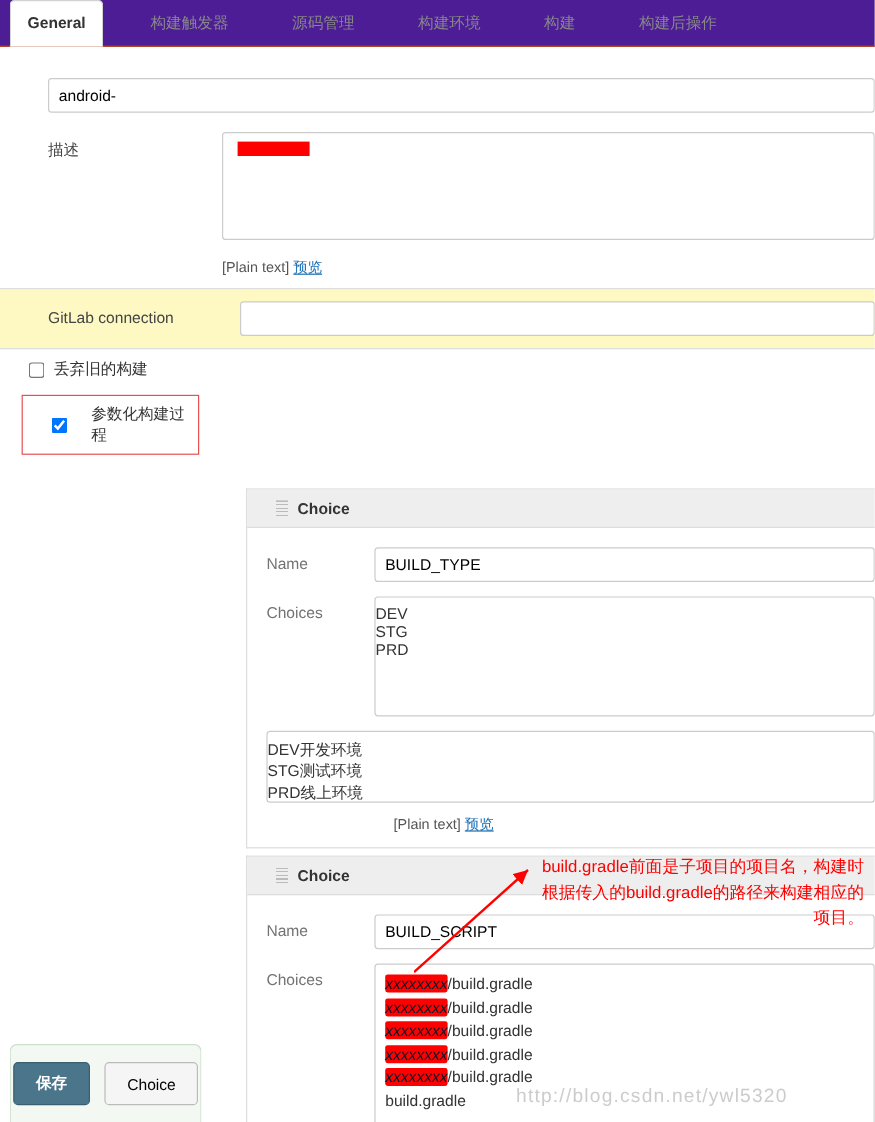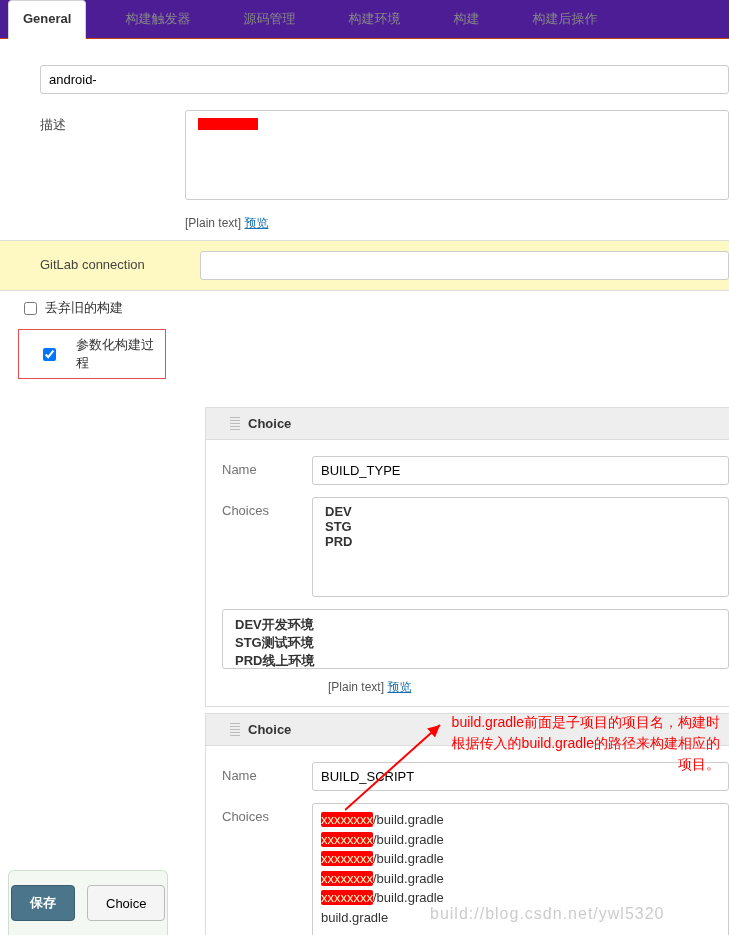--- a/index.html
+++ b/index.html
@@ -19,28 +19,28 @@
 .section-gray .form-field { flex: 1; }
 .checkbox-row { display: flex; align-items: center; padding: 8px 0 8px 24px; gap: 8px; }
 .highlight-box { border: 1px solid #e85050; padding: 6px 10px 6px 24px; margin: 4px 18px 10px 18px; display: flex; align-items: center; gap: 20px; width: 148px; }
 .param-block { margin-left: 205px; border: 1px solid #ddd; border-right: none; margin-bottom: 6px; }
 .param-header { background: #eee; padding: 8px 24px; font-weight: bold; border-bottom: 1px solid #ddd; display: flex; align-items: flex-end; gap: 8px; }
 .drag-handle { width: 10px; height: 14px; background: repeating-linear-gradient(#bbb, #bbb 1px, transparent 1px, transparent 3px); }
 .param-body { padding: 10px 0; }
 .param-row { display: flex; padding: 6px 0 6px 16px; }
 .param-label { width: 90px; color: #737373; padding-top: 6px; }
 .param-field { flex: 1; padding-right: 0; }
-.choices-area { width: 100%; height: 100px; padding: 6px 12px; border: 1px solid #ccc; border-radius: 3px; font-size: 13px; font-family: inherit; white-space: pre; overflow: hidden; font-weight: bold; }
+.choices-area { width: 100%; height: 100px; padding: 6px 0; border: 1px solid #ccc; border-radius: 3px; font-size: 13px; font-family: inherit; white-space: pre; overflow: hidden; }
 .choices-area2 { width: 100%; height: 140px; padding: 6px 8px; border: 1px solid #ccc; border-radius: 3px; font-size: 13px; font-family: inherit; white-space: pre; overflow: hidden; line-height: 1.5; }
 .plain-text-row2 { padding-left: 106px; font-size: 12px; color: #555; margin-top: 4px; margin-left: 16px; }
 .plain-text-row2 a { color: #1a6fb5; text-decoration: underline; }
 .bottom-bar { position: fixed; bottom: 0; left: 8px; background: #f3f8f3; border: 1px solid #cde0cd; border-bottom: none; border-radius: 6px 6px 0 0; padding: 14px 2px; display: flex; gap: 12px; }
 .btn { padding: 8px 18px; border: 1px solid #bbb; border-radius: 4px; cursor: pointer; font-size: 13px; background: #f5f5f5; }
 .btn.primary { background: #4b758b; color: #fff; border-color: #3a5f73; font-weight: bold; }
-.redact { background: #f00; color: #fef9c3; border-radius: 2px; }
+.redact { background: #f00; color: #0f172a; border-radius: 2px; font-style: italic; }
 .annotation { position: absolute; color: #f00; font-size: 14px; line-height: 1.5; width: 280px; }
 .arrow { position: absolute; }
 .redact-desc { position: absolute; left: 198px; top: 118px; width: 60px; height: 12px; background: #f00; }
 .redact-strike { position: absolute; left: 250px; top: 81px; width: 72px; height: 3px; background: #f00; }
 .watermark { position: absolute; color: #ccc; font-size: 16px; letter-spacing: 1px; }
 </style>
 </head>
 <body>
 
 <div class="tabs">
@@ -147,18 +147,18 @@
 <svg class="arrow" style="left:345px; top:720px;" width="110" height="100">
   <defs>
       <marker id="ah" markerWidth="8" markerHeight="8" refX="6" refY="3" orient="auto">
         <path d="M0,0 L6,3 L0,6 Z" fill="#f00"></path>
       </marker>
     </defs>
   <line x1="0" y1="90" x2="95" y2="5" stroke="#f00" stroke-width="2" marker-end="url(#ah)"></line>
 </svg>
 <div class="annotation" style="left:440px; top:712px;text-align:right;">build.gradle前面是子项目的项目名，构建时根据传入的build.gradle的路径来构建相应的项目。</div>
 
-<div class="watermark" style="left:430px; top:905px;">build://blog.csdn.net/ywl5320</div>
+<div class="watermark" style="left:430px; top:905px;">http://blog.csdn.net/ywl5320</div>
 
 <div class="bottom-bar">
   <button class="btn primary">保存</button>
   <button class="btn">Choice</button>
 </div>
 
 </body></html>

